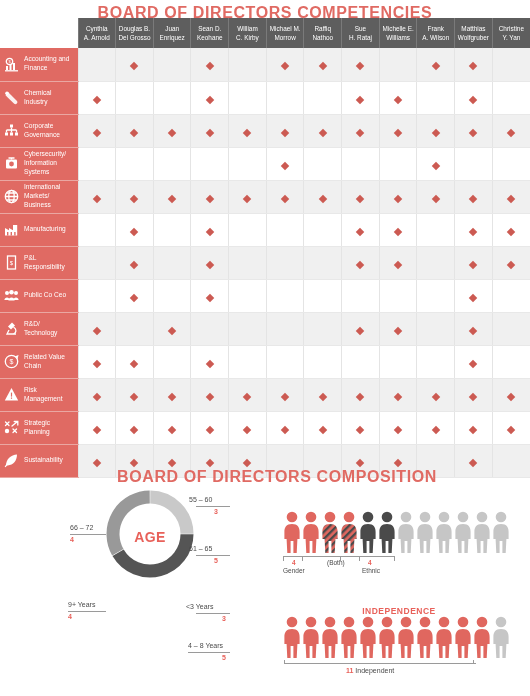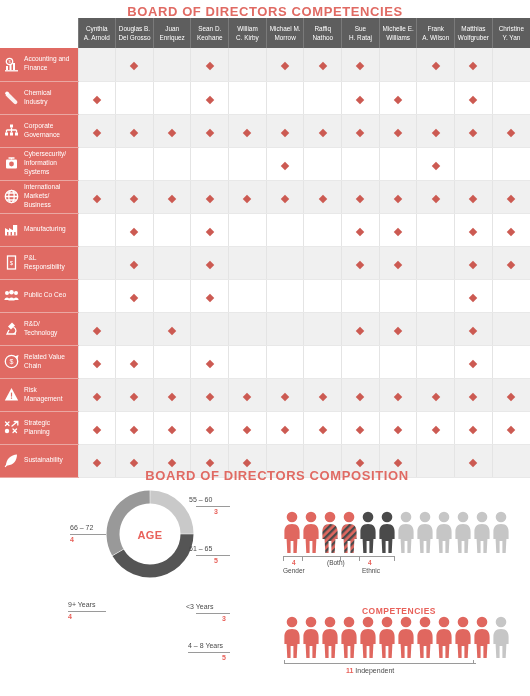--- a/index.html
+++ b/index.html
@@ -8,21 +8,21 @@
     background: #ffffff;
     font-family: "Liberation Sans", sans-serif;
     overflow: hidden;
   }
   #root { position: relative; width: 530px; height: 696px; }
 
   
   .section-title {
     text-align: center;
     color: #e06a63;
-    font-size: 13px;
+    font-size: 16px;
     font-weight: bold;
     letter-spacing: .6px;
   }
   #comp-title { position: absolute; left: 0; top: 4px; width: 530px; }
 
   
   #matrix { position: absolute; left: 0; top: 18px; width: 530px; }
   table.matrix { border-collapse: collapse; width: 530px; table-layout: fixed; }
   table.matrix col.rowhead { width: 78px; }
 
@@ -79,21 +79,21 @@
     letter-spacing: .5px; text-align: center;
   }
 
   
   .donut-wrap { position: absolute; }
   .donut-label { position: absolute; font-size: 7px; color: #4a4a4a; white-space: nowrap; }
   .donut-num { position: absolute; font-size: 7px; color: #e8615a; font-weight: bold; }
   .leader { position: absolute; height: 1px; background: #9a9a9a; }
   .donut-center {
     position: absolute; width: 100%; text-align: center;
-    color: #e8615a; font-size: 11px; font-weight: bold; letter-spacing: .4px;
+    color: #e8615a; font-size: 14px; font-weight: bold; letter-spacing: .4px;
   }
 
   
   .people-row { position: absolute; display: flex; gap: 3px; }
   .person { width: 16px; height: 42px; display: block; }
 
   .axis-line { position: absolute; background: #9a9a9a; height: 1px; }
   .tick { position: absolute; background: #9a9a9a; width: 1px; height: 5px; }
   .small-lab { position: absolute; font-size: 6.5px; color: #4a4a4a; white-space: nowrap; }
   .small-num { position: absolute; font-size: 6.5px; color: #e8615a; font-weight: bold; white-space: nowrap; }
@@ -595,21 +595,21 @@
   <div class="tick" style="left:340px; top:556px;"></div>
   <div class="tick" style="left:359px; top:556px;"></div>
   <div class="tick" style="left:394px; top:556px;"></div>
 
   <div class="small-num" style="left:292px; top:559px;">4</div>
   <div class="small-lab" style="left:283px; top:567px;">Gender</div>
   <div class="small-lab" style="left:327px; top:559px;">(Both)</div>
   <div class="small-num" style="left:368px; top:559px;">4</div>
   <div class="small-lab" style="left:362px; top:567px;">Ethnic</div>
 
-  <div class="panel-title" style="position:absolute; left:284px; top:606px; width:230px;">COMPETENCIES</div>
+  <div class="panel-title" style="position:absolute; left:284px; top:606px; width:230px;">INDEPENDENCE</div>
   <div class="people-row" id="independence-people" style="left:284px; top:616px;">
       <svg viewBox="0 0 16 42" class="person">
         <circle cx="8" cy="6" r="5.3" fill="#e0675f"></circle>
         <path d="M8 13 C2.2 13 0.4 16.5 0.4 21 L0.4 28 L2.6 28 L3.3 42 L6.6 42 L6.6 30 L9.4 30 L9.4 42 L12.7 42 L13.4 28 L15.6 28 L15.6 21 C15.6 16.5 13.8 13 8 13 Z" fill="#e0675f"></path>
       </svg>
       <svg viewBox="0 0 16 42" class="person">
         <circle cx="8" cy="6" r="5.3" fill="#e0675f"></circle>
         <path d="M8 13 C2.2 13 0.4 16.5 0.4 21 L0.4 28 L2.6 28 L3.3 42 L6.6 42 L6.6 30 L9.4 30 L9.4 42 L12.7 42 L13.4 28 L15.6 28 L15.6 21 C15.6 16.5 13.8 13 8 13 Z" fill="#e0675f"></path>
       </svg>
       <svg viewBox="0 0 16 42" class="person">

